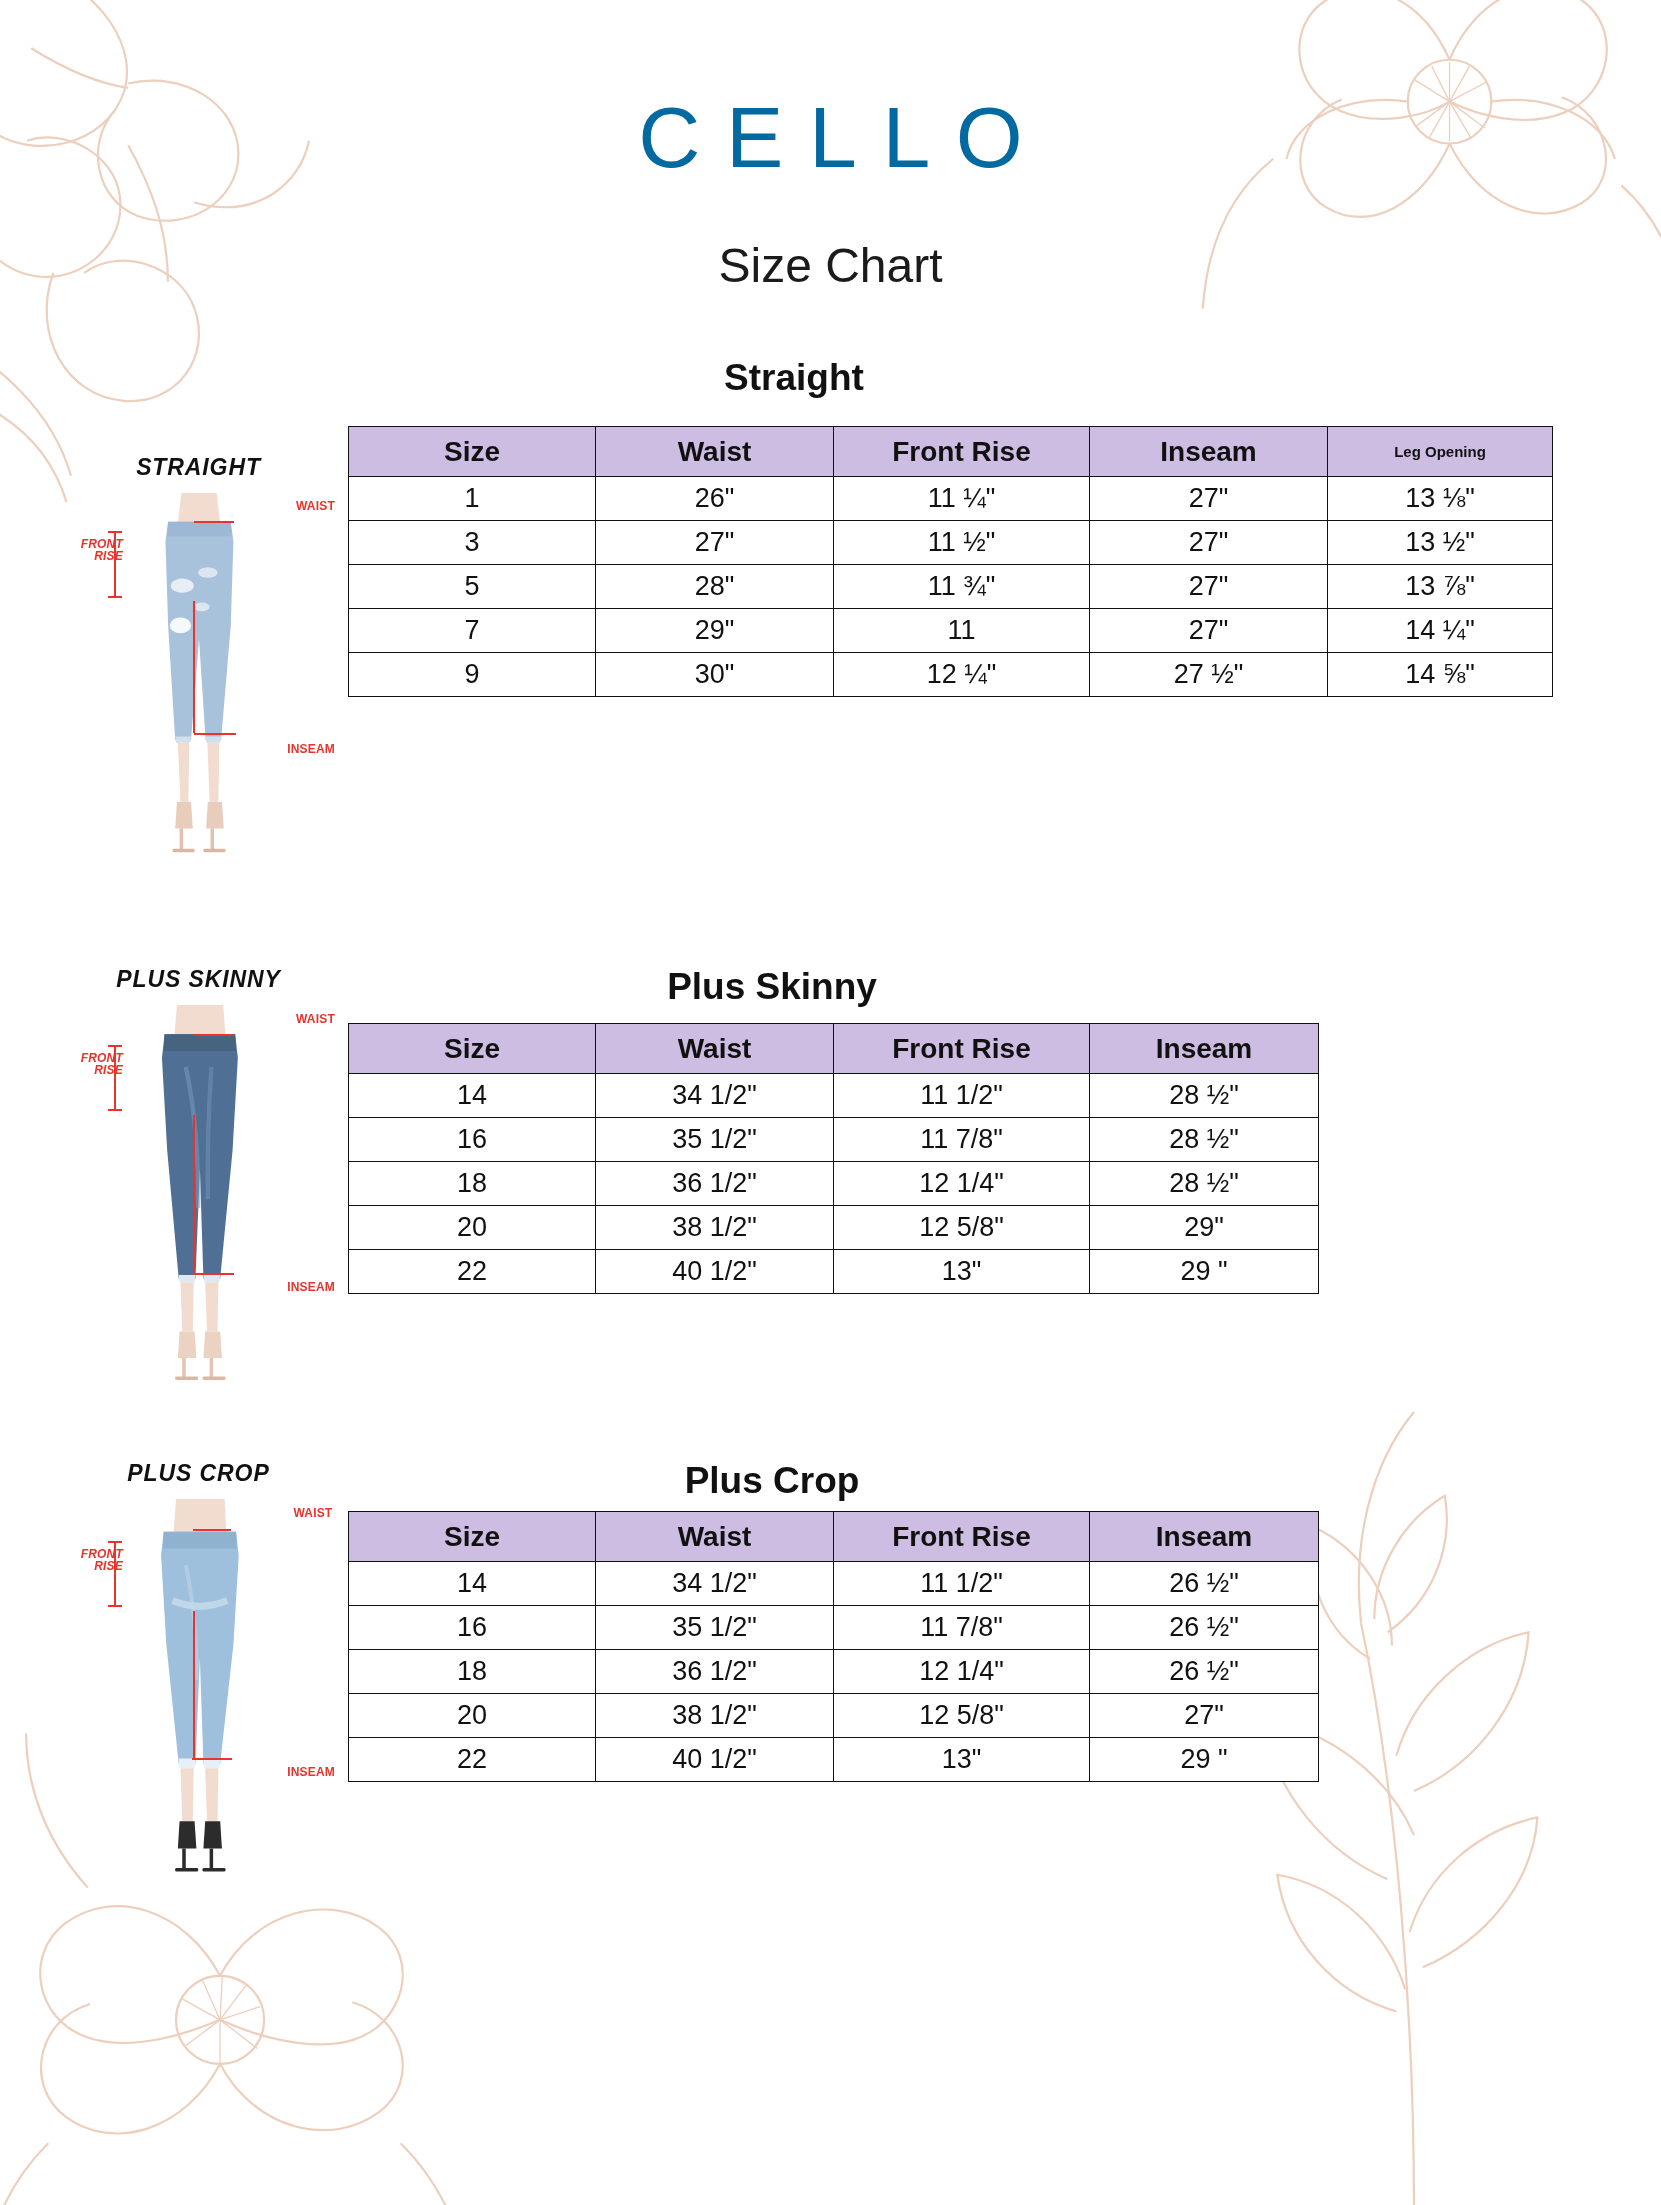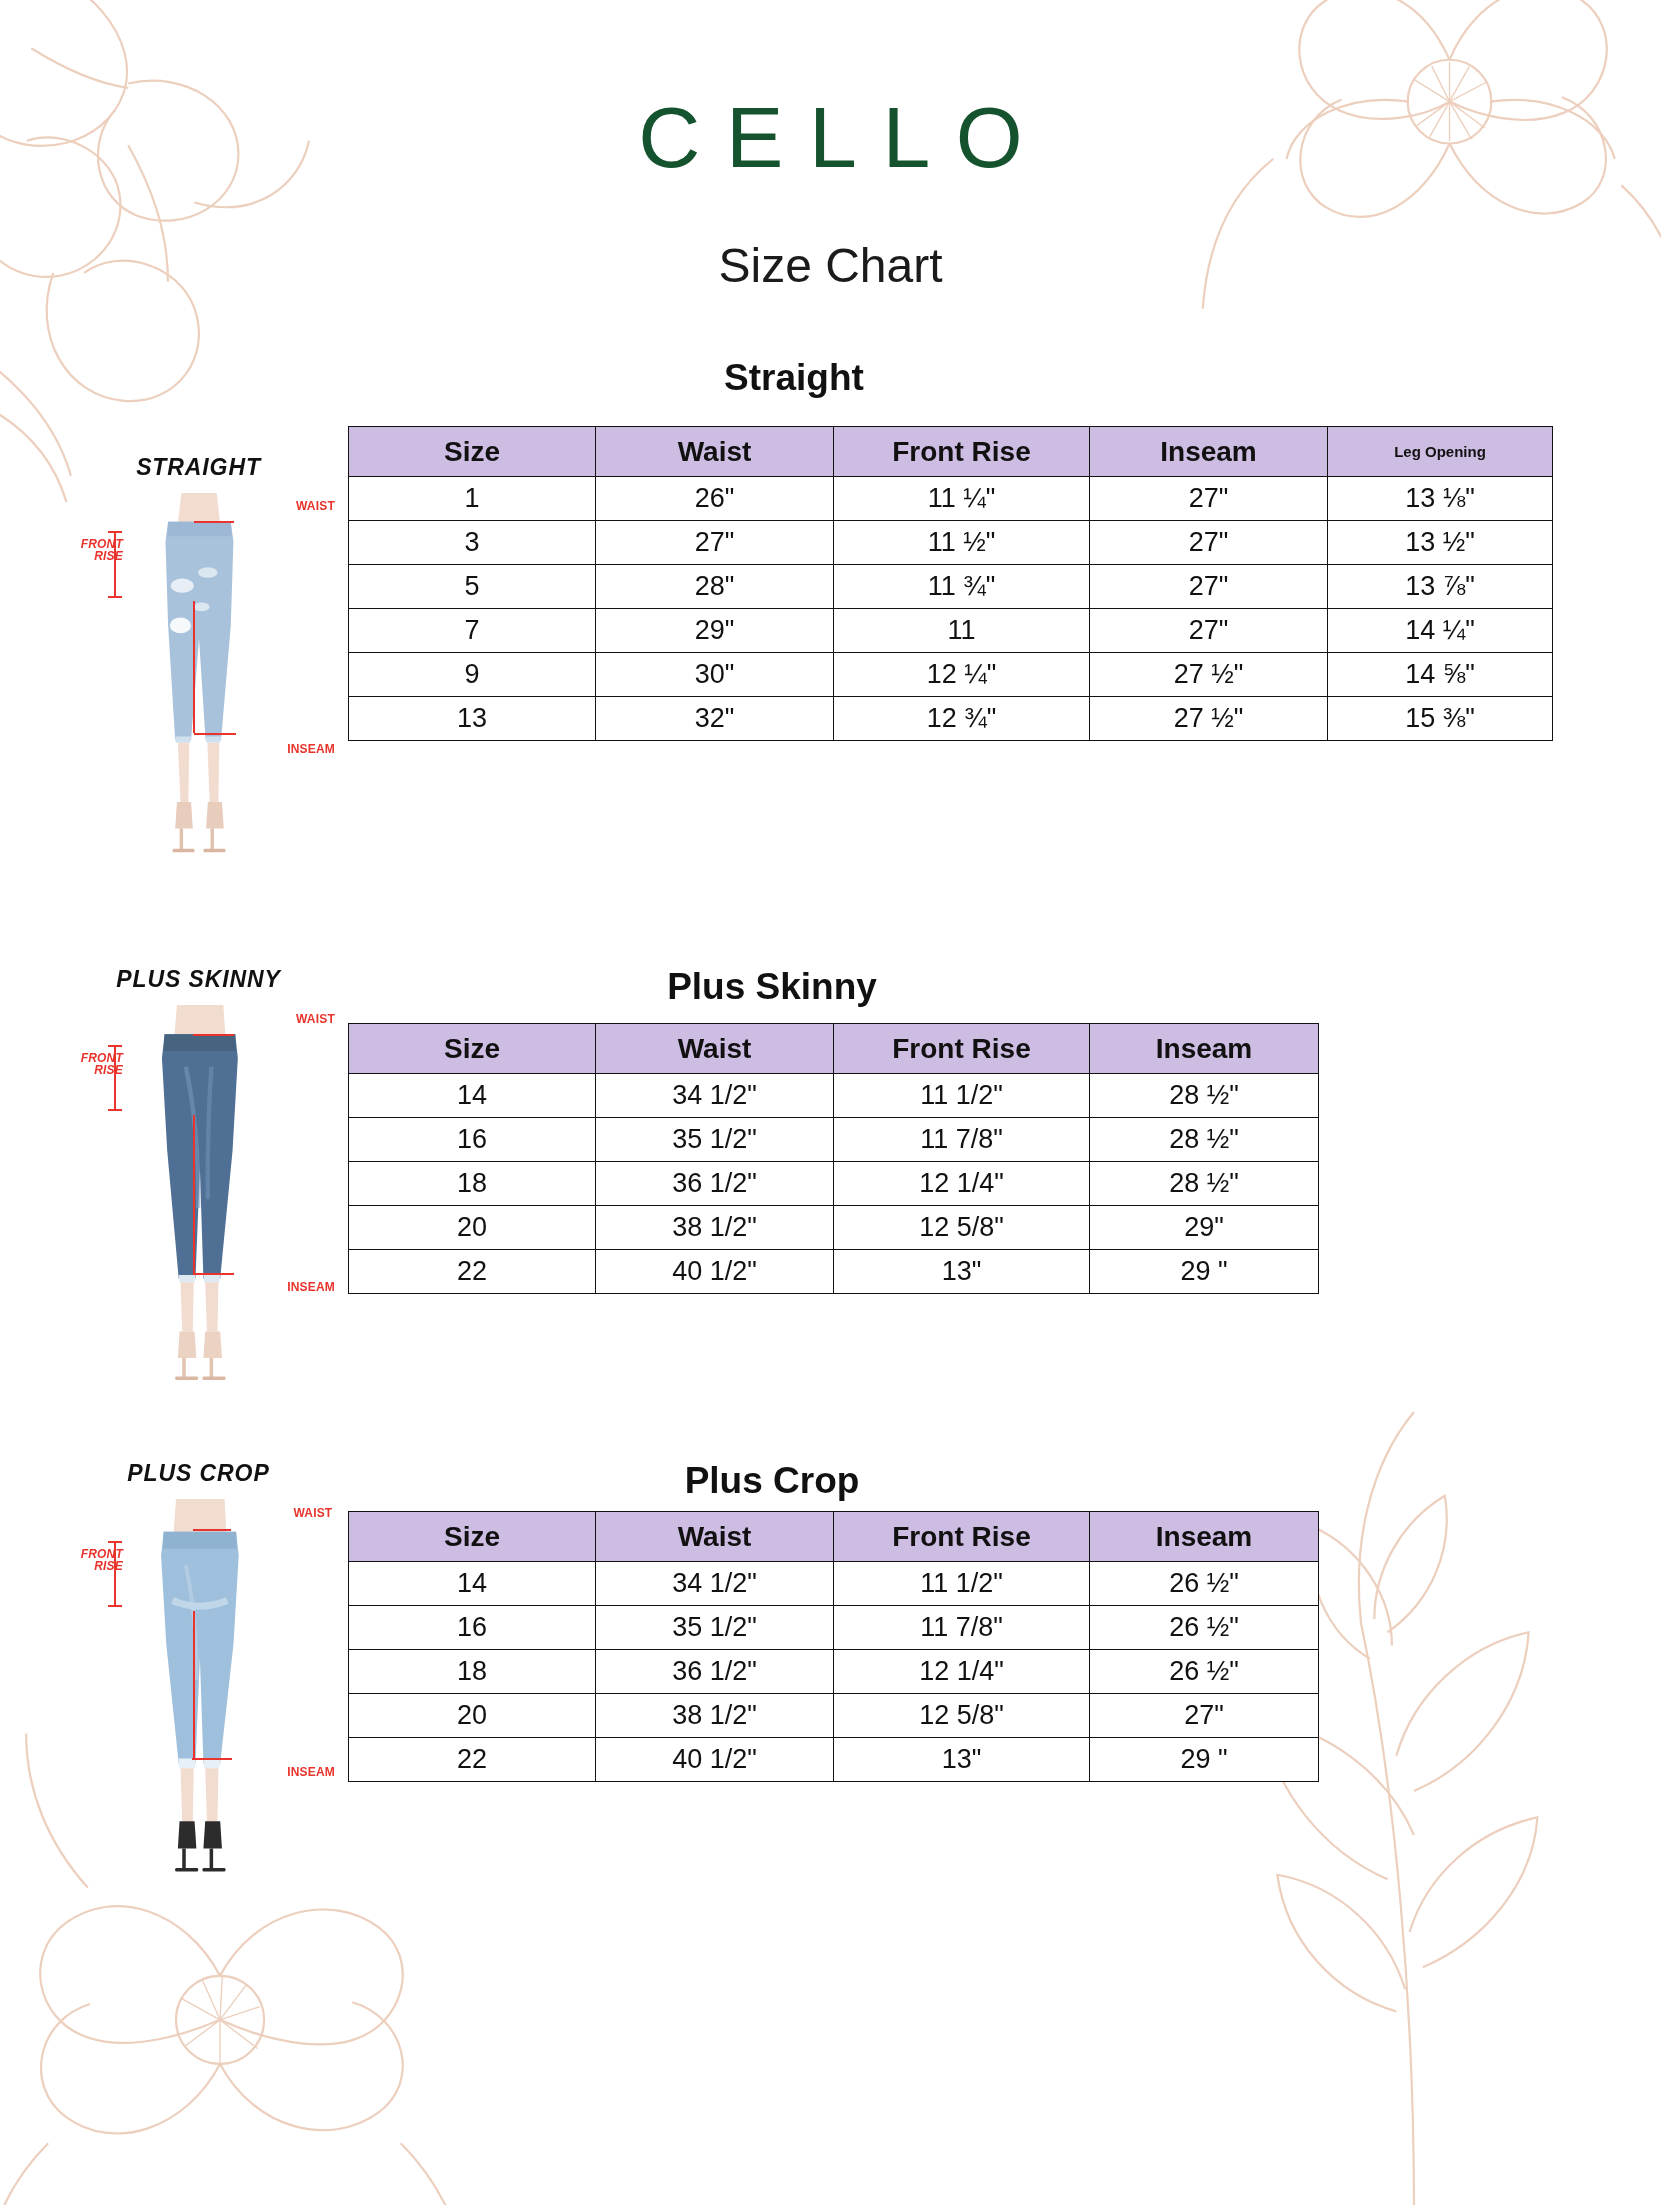--- a/index.html
+++ b/index.html
@@ -41,21 +41,21 @@
   .brand {
     position: absolute;
     top: 88px;
     left: 0;
     width: 1661px;
     text-align: center;
     font-size: 86px;
     letter-spacing: 25.6px;
     text-indent: 25.6px;
     font-weight: 400;
-    color: #14532d;
+    color: #0369a1;
     font-family: "Liberation Sans", sans-serif;
   }
   .subtitle {
     position: absolute;
     top: 238px;
     left: 0;
     width: 1661px;
     text-align: center;
     font-size: 48px;
     font-weight: 400;
@@ -324,27 +324,20 @@
         <td>27"</td>
         <td>14 ¼"</td>
       </tr>
       <tr>
         <td>9</td>
         <td>30"</td>
         <td>12 ¼"</td>
         <td>27 ½"</td>
         <td>14 ⅝"</td>
       </tr>
-      <tr>
-        <td>13</td>
-        <td>32"</td>
-        <td>12 ¾"</td>
-        <td>27 ½"</td>
-        <td>15 ⅜"</td>
-      </tr>
     </tbody>
   </table>
 
   <table class="size-table" id="table-plus-skinny">
     <colgroup>
         <col class="c0">
         <col class="c1">
         <col class="c2">
         <col class="c3">
       </colgroup>

